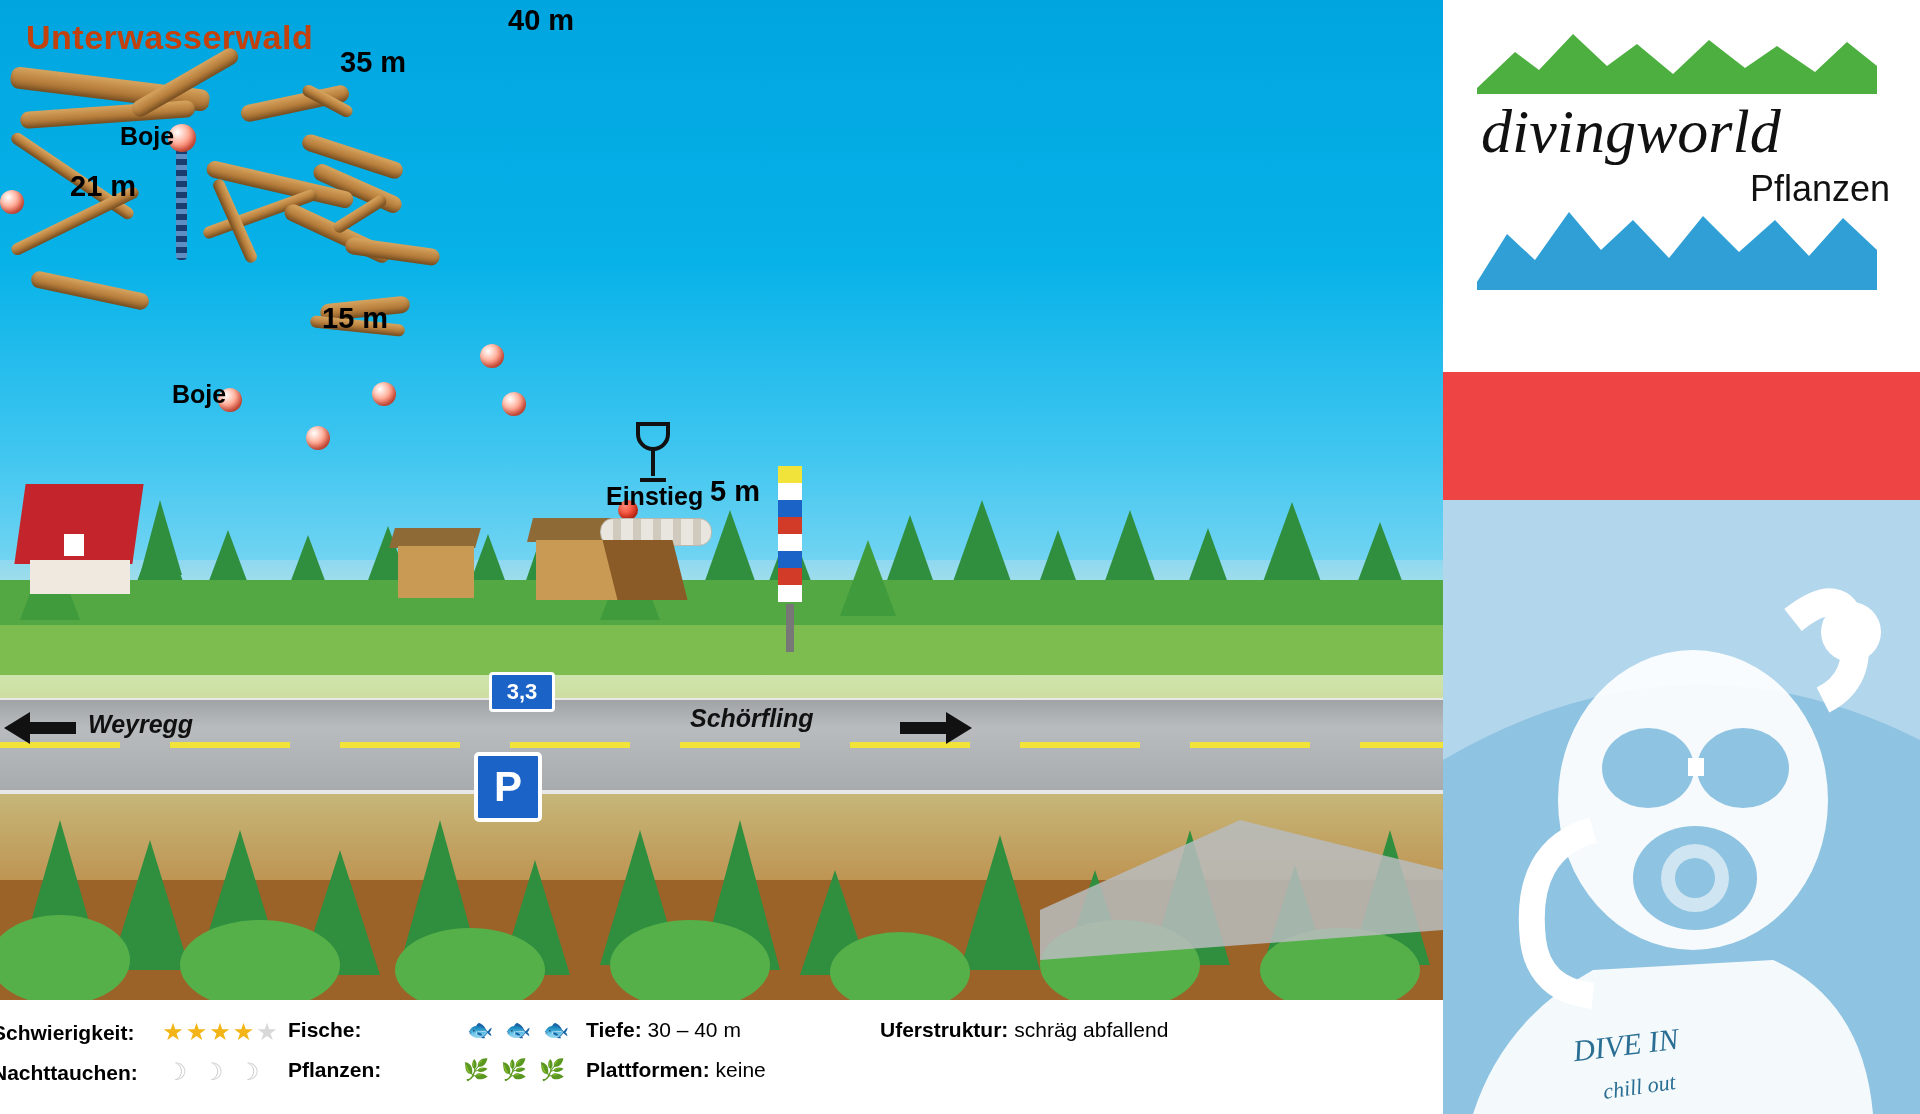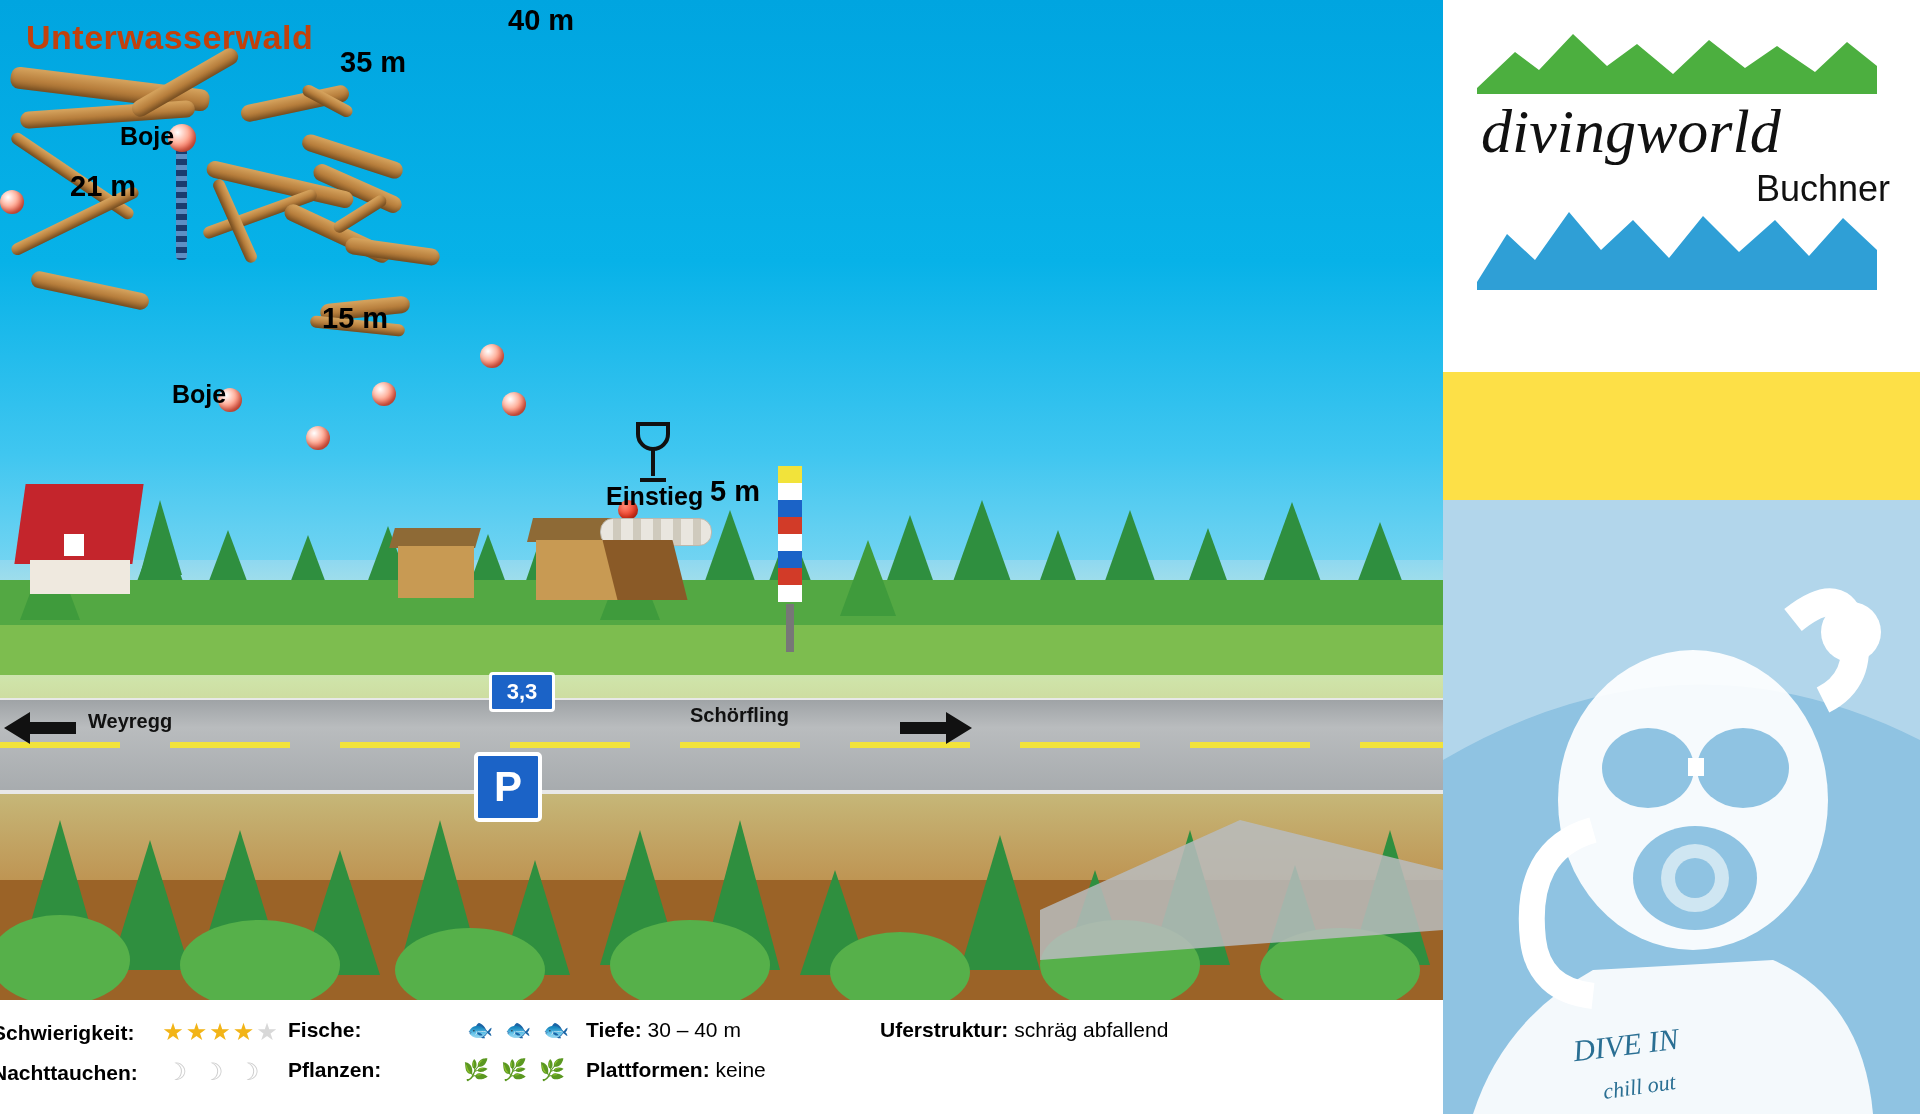--- a/index.html
+++ b/index.html
@@ -34,21 +34,21 @@
        box-shadow:inset 0 -3px 4px rgba(0,0,0,.18);}
   .log.thin{height:12px;}
   .log.thick{height:22px;}
 
   
   .road{position:absolute;left:0;top:700px;width:1443px;height:92px;background:linear-gradient(#9fa3a6,#b9bcbe 30%,#a7abae);}
   .road-edge-t{position:absolute;left:0;top:698px;width:1443px;height:4px;background:#e8e8e8;}
   .road-edge-b{position:absolute;left:0;top:790px;width:1443px;height:4px;background:#e8e8e8;}
   .dash{position:absolute;top:742px;height:6px;background:#f2e33a;}
 
-  .placename{position:absolute;font-size:20px;font-weight:bold;color:#111;}
+  .placename{position:absolute;font-size:25px;font-weight:bold;color:#111;font-style:italic;}
 
   .sign33{position:absolute;background:#1b63c7;border:3px solid #fff;border-radius:4px;
           color:#fff;font-weight:bold;font-size:22px;display:flex;align-items:center;justify-content:center;}
   .signP{position:absolute;background:#1b63c7;border:4px solid #fff;border-radius:5px;
          color:#fff;font-weight:bold;font-size:42px;display:flex;align-items:center;justify-content:center;}
 
   .house-roof{position:absolute;background:#c4252c;}
   .hut{position:absolute;background:#c89a53;}
   .hutroof{position:absolute;background:#8e6a36;}
 
@@ -64,21 +64,21 @@
   .infobar{position:absolute;left:0;top:1000px;width:1443px;height:114px;background:#fff;}
   .info-lbl{font-weight:bold;color:#000;}
   .info-val{color:#000;}
   .info-row{position:absolute;font-size:21px;}
   .stars{letter-spacing:2px;color:#f2b417;font-size:24px;}
   .stars .off{color:#d8d8d8;}
   .moons{color:#cfcfcf;font-size:24px;letter-spacing:4px;}
   .fishicons,.planticons{font-size:21px;letter-spacing:3px;}
 
   
-  #right{position:absolute;left:1443px;top:0;width:477px;height:1114px;background:#fde047;}
+  #right{position:absolute;left:1443px;top:0;width:477px;height:1114px;background:#ef4444;}
   .logo-box{position:absolute;left:0;top:0;width:477px;height:372px;background:#fff;}
   .logo-green{position:absolute;left:34px;top:22px;width:400px;height:72px;}
   .logo-blue{position:absolute;left:34px;top:190px;width:400px;height:100px;}
   .logo-script{position:absolute;left:38px;top:96px;font-size:62px;font-style:italic;color:#111;font-family:"Liberation Serif",serif;}
   .logo-sub{position:absolute;right:30px;top:168px;font-size:36px;color:#111;}
   .urlbar{position:absolute;left:37px;top:383px;width:440px;height:86px;background:#7ba7c4;
           display:flex;align-items:center;}
   .urlbar span{color:#fff;font-size:29px;padding-left:40px;}
   .photo{position:absolute;left:0;top:500px;width:477px;height:614px;
          background:linear-gradient(160deg,#cfe6f2 0%,#9cc9e4 45%,#7db4da 100%);overflow:hidden;}
@@ -288,21 +288,21 @@
     </div>
   </div>
 
   <div id="right">
 
     <div class="logo-box">
       <svg class="logo-green" viewBox="0 0 400 72">
         <path d="M0,66 L38,30 L62,48 L96,12 L130,44 L160,22 L196,52 L232,18 L268,46 L300,24 L338,50 L370,20 L400,44 L400,72 L0,72 Z" fill="#4caf3f"></path>
       </svg>
       <div class="logo-script">divingworld</div>
-      <div class="logo-sub">Buchner</div>
+      <div class="logo-sub">Pflanzen</div>
       <svg class="logo-blue" viewBox="0 0 400 100">
         <path d="M0,92 L30,44 L58,70 L92,22 L124,60 L156,30 L192,68 L226,26 L262,62 L298,30 L332,66 L366,28 L400,60 L400,100 L0,100 Z" fill="#2f9fd6"></path>
       </svg>
     </div>
 
 
     <div class="photo">
       <svg viewBox="0 0 477 614" width="477" height="614">
         <rect x="0" y="0" width="477" height="614" fill="#8fc3e2"></rect>
         <path d="M0,0 L477,0 L477,240 Q240,120 0,260 Z" fill="#cfe6f2" opacity=".55"></path>

